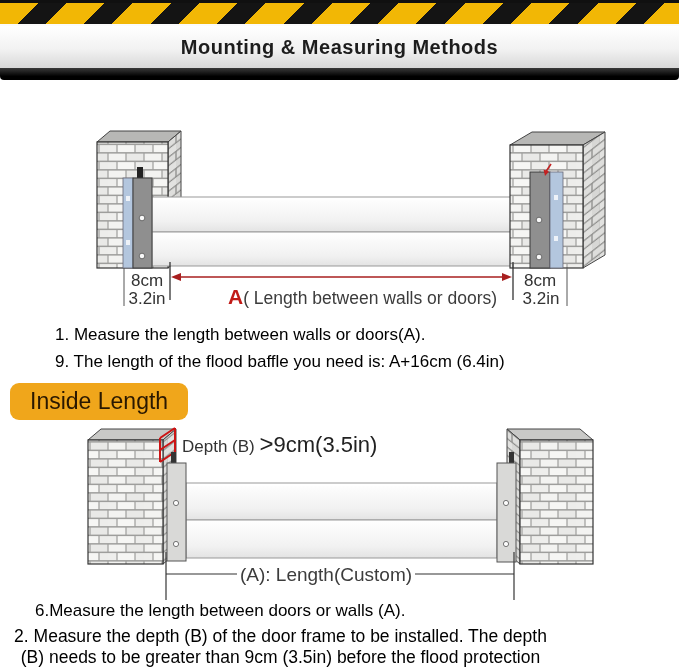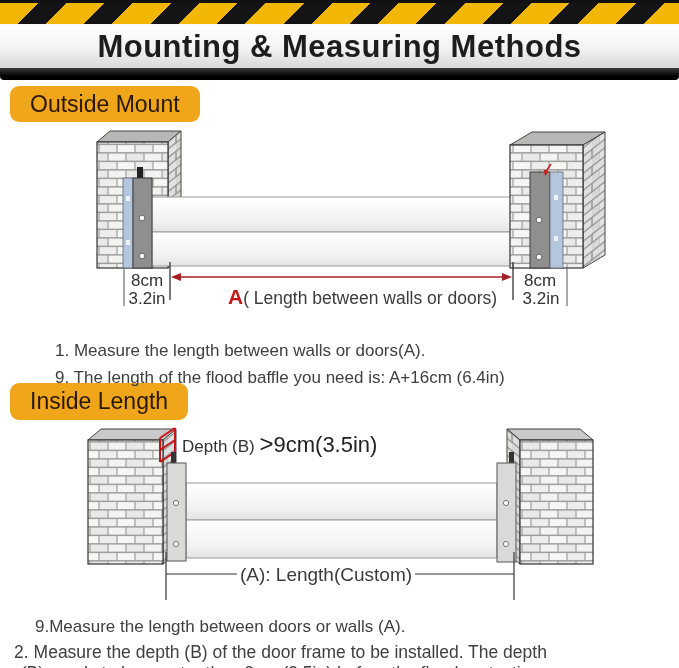--- a/index.html
+++ b/index.html
@@ -7,57 +7,56 @@
   .page{position:absolute;inset:0;}
 
   
   .hazard{position:absolute;left:0;top:0;width:679px;height:24px;
           border-top:3px solid #101010;box-sizing:border-box;
           background:repeating-linear-gradient(135deg,#f2b705 0 27px,#141414 27px 47px);}
   .titlebar{position:absolute;left:0;top:24px;width:679px;height:44px;
             background:linear-gradient(#ffffff,#f2f2f2 55%,#d8d8d8);
             border-top:2px solid #fbfbfb;box-sizing:border-box;
             display:flex;align-items:center;justify-content:center;}
-  .titlebar .t{font-size:31px;font-weight:bold;color:#1d1d1d;letter-spacing:.5px;}
+  .titlebar .t{font-size:20px;font-weight:bold;color:#1d1d1d;letter-spacing:.5px;}
   .blackbar{position:absolute;left:0;top:68px;width:679px;height:12px;
             background:linear-gradient(#3a3a3a,#000 70%);border-radius:0 0 4px 4px;}
 
   
   .badge{position:absolute;background:#f0a61b;border-radius:9px;
          color:#2a1800;font-size:23px;line-height:36px;padding:0 20px;
          text-align:center;}
   .badge.outside{left:10px;top:86px;height:36px;}
   .badge.inside{left:10px;top:383px;height:37px;line-height:37px;}
 
   
   svg{position:absolute;left:0;}
   .svg1{top:125px;}
   .svg2{top:420px;}
   text{font-family:"Liberation Sans",sans-serif;}
 
   
-  .step{position:absolute;color:#404040;font-size:17px;white-space:nowrap;margin-top:16px;}
+  .step{position:absolute;color:#000000;font-size:17px;white-space:nowrap;}
   .s1a{left:55px;top:325px;}
   .s1b{left:55px;top:352px;}
   .s2a{left:35px;top:601px;}
   .s2b{left:0;top:626px;width:561px;white-space:normal;text-align:center;
        font-size:17.5px;line-height:21px;padding:0 4px;box-sizing:border-box;}
 </style>
 </head>
 <body>
 
 <div class="page">
 
   <div class="hazard"></div>
   <div class="titlebar">
     <div class="t">Mounting &amp; Measuring Methods</div>
   </div>
   <div class="blackbar"></div>
 
-  <div class="badge outside">Outside Mount</div>
   <div class="badge inside">Inside Length</div>
 
   <svg class="svg1" width="679" height="185" viewBox="0 125 679 185">
     <defs>
       <pattern id="brickF" width="36" height="17" patternUnits="userSpaceOnUse">
         <rect width="36" height="17" fill="#9e9e9c"></rect>
         <rect x="0.6" y="0.6" width="16.8" height="7" fill="#f3f3f1"></rect>
         <rect x="18.6" y="0.6" width="16.8" height="7" fill="#e9e9e7"></rect>
         <rect x="-8.4" y="9.1" width="16.8" height="7" fill="#eeeeec"></rect>
         <rect x="9.6" y="9.1" width="16.8" height="7" fill="#f6f6f4"></rect>
@@ -188,16 +187,16 @@
 
     <g>
       <line x1="166" y1="552" x2="166" y2="600" stroke="#444" stroke-width="1.3"></line>
       <line x1="514" y1="552" x2="514" y2="600" stroke="#444" stroke-width="1.3"></line>
       <line x1="166" y1="574" x2="237" y2="574" stroke="#333" stroke-width="1.2"></line>
       <line x1="415" y1="574" x2="514" y2="574" stroke="#333" stroke-width="1.2"></line>
       <text x="326" y="581" text-anchor="middle" font-size="19" fill="#3c3c3c">(A): Length(Custom)</text>
     </g>
   </svg>
 
-  <div class="step s2a">9.Measure the length between doors or walls (A).</div>
+  <div class="step s2a">6.Measure the length between doors or walls (A).</div>
   <div class="step s2b">2. Measure the depth (B) of the door frame to be installed. The depth (B) needs to be greater than 9cm (3.5in) before the flood protection baffle can be installed.</div>
 
 </div>
 
 </body></html>

